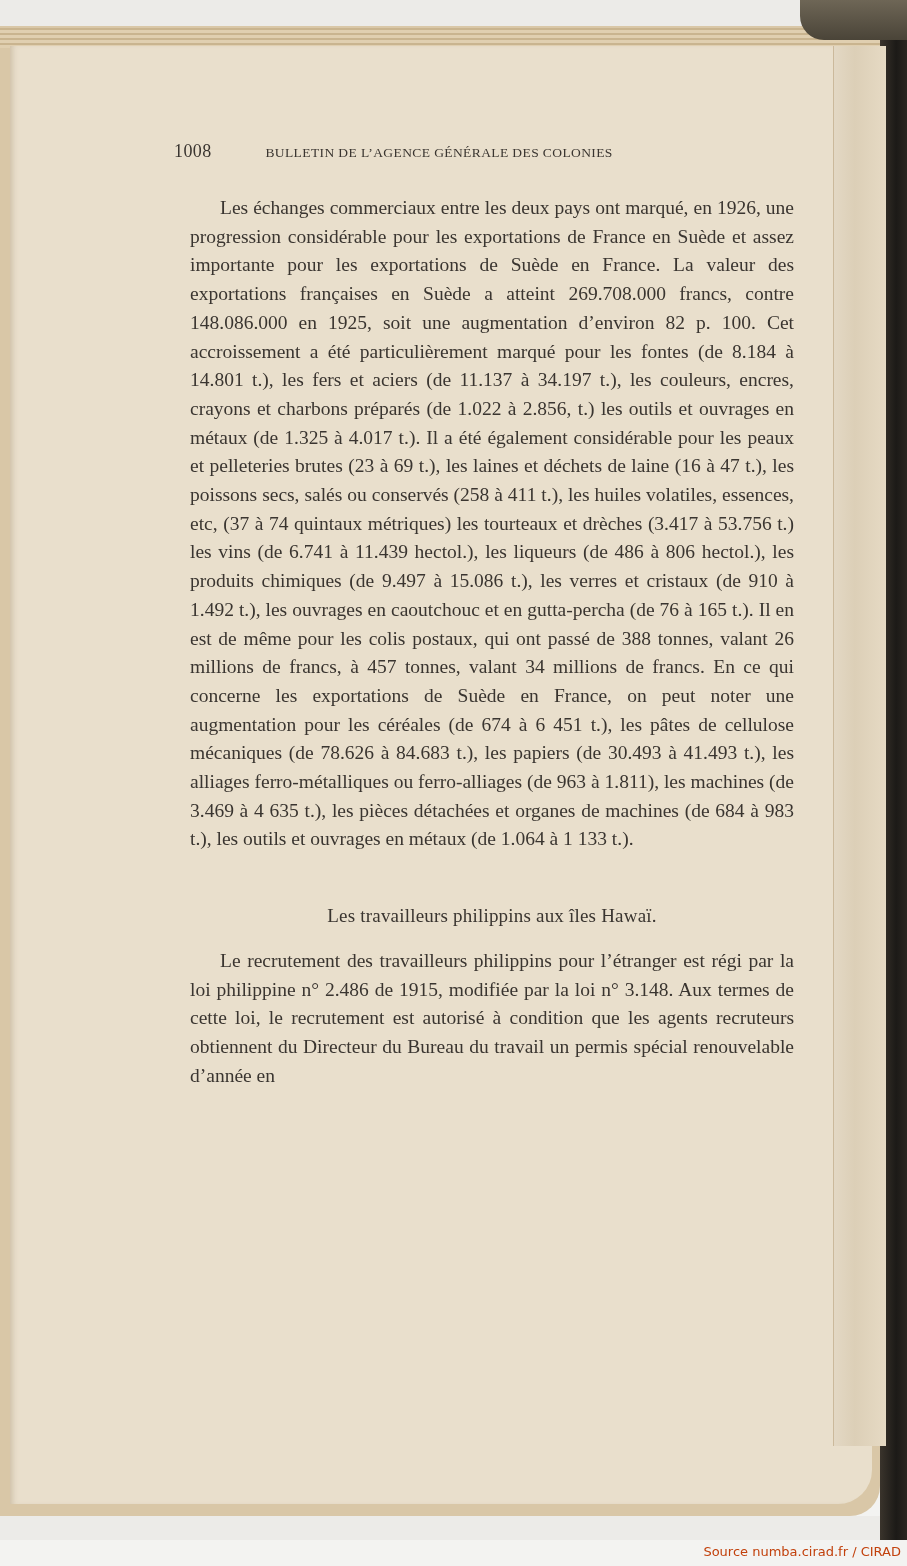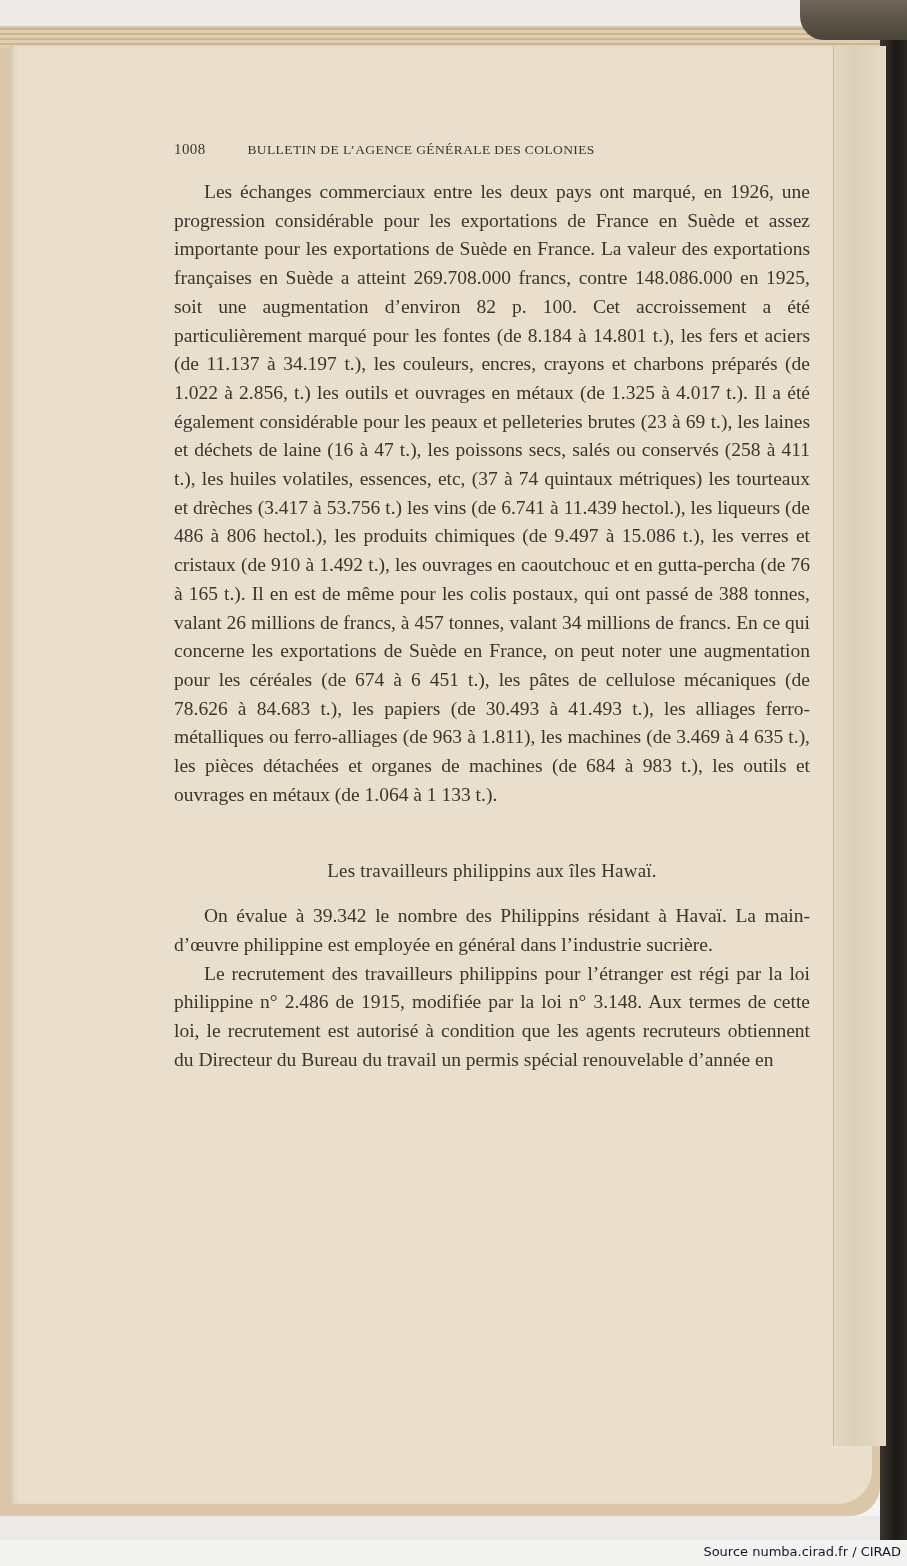--- a/index.html
+++ b/index.html
@@ -50,32 +50,32 @@
     color: #3a3530;
     font-family: "Liberation Serif", serif;
     font-size: 19.5px;
     line-height: 28.7px;
   }
   .running-head {
     position: absolute; left: 174px; top: 141px; width: 560px;
     font-family: "Liberation Serif", serif;
     color: #3a3530; font-size: 13.5px; letter-spacing: 0.4px;
   }
-  .running-head .page-no { font-size: 15px; margin-right: 38px; }
+  .running-head .page-no { font-size: 18px; margin-right: 50px; }
   .para {
-    text-align: justify; text-indent: 30px; margin: 0;
+    text-align: justify; text-indent: 30px; margin: 16px;
   }
   .section-title {
     text-align: center; font-weight: normal; font-size: 19px;
     margin: 48px 0 16px 0;
     letter-spacing: 0.2px;
   }
   .source-credit {
     position: absolute; right: 6px; top: 1544px;
-    font-family: "DejaVu Sans", sans-serif; font-size: 13px; color: #0f172a;
+    font-family: "DejaVu Sans", sans-serif; font-size: 13px; color: #c2410c;
   }
 </style>
 </head>
 <body>
 
 <div class="scan-top"></div>
 <div class="page-under"></div>
 <div class="page-stripes"></div>
 <div class="book-edge-right"></div>
 <div class="book-top-edge"></div>
@@ -84,17 +84,16 @@
 <div class="scan-bottom"></div>
 
 <div class="running-head">
   <span class="page-no">1008</span>
   <span>BULLETIN DE L’AGENCE GÉNÉRALE DES COLONIES</span>
 </div>
 
 <div class="text-block" style="top:178px;">
   <p class="para">Les échanges commerciaux entre les deux pays ont marqué, en 1926, une progression considérable pour les exportations de France en Suède et assez importante pour les exportations de Suède en France. La valeur des exportations françaises en Suède a atteint 269.708.000 francs, contre 148.086.000 en 1925, soit une augmentation d’environ 82 p. 100. Cet accroissement a été particulièrement marqué pour les fontes (de 8.184 à 14.801 t.), les fers et aciers (de 11.137 à 34.197 t.), les couleurs, encres, crayons et charbons préparés (de 1.022 à 2.856, t.) les outils et ouvrages en métaux (de 1.325 à 4.017 t.). Il a été également considérable pour les peaux et pelleteries brutes (23 à 69 t.), les laines et déchets de laine (16 à 47 t.), les poissons secs, salés ou conservés (258 à 411 t.), les huiles volatiles, essences, etc, (37 à 74 quintaux métriques) les tourteaux et drèches (3.417 à 53.756 t.) les vins (de 6.741 à 11.439 hectol.), les liqueurs (de 486 à 806 hectol.), les produits chimiques (de 9.497 à 15.086 t.), les verres et cristaux (de 910 à 1.492 t.), les ouvrages en caoutchouc et en gutta-percha (de 76 à 165 t.). Il en est de même pour les colis postaux, qui ont passé de 388 tonnes, valant 26 millions de francs, à 457 tonnes, valant 34 millions de francs. En ce qui concerne les exportations de Suède en France, on peut noter une augmentation pour les céréales (de 674 à 6 451 t.), les pâtes de cellulose mécaniques (de 78.626 à 84.683 t.), les papiers (de 30.493 à 41.493 t.), les alliages ferro-métalliques ou ferro-alliages (de 963 à 1.811), les machines (de 3.469 à 4 635 t.), les pièces détachées et organes de machines (de 684 à 983 t.), les outils et ouvrages en métaux (de 1.064 à 1 133 t.).</p>
   <div class="section-title">Les travailleurs philippins aux îles Hawaï.</div>
-  <p class="para">On évalue à 39.342 le nombre des Philippins résidant à Havaï. La main-d’œuvre philippine est employée en général dans l’industrie sucrière.</p>
   <p class="para">Le recrutement des travailleurs philippins pour l’étranger est régi par la loi philippine n° 2.486 de 1915, modifiée par la loi n° 3.148. Aux termes de cette loi, le recrutement est autorisé à condition que les agents recruteurs obtiennent du Directeur du Bureau du travail un permis spécial renouvelable d’année en</p>
 </div>
 
 <div class="source-credit">Source numba.cirad.fr / CIRAD</div>
 
 </body></html>

